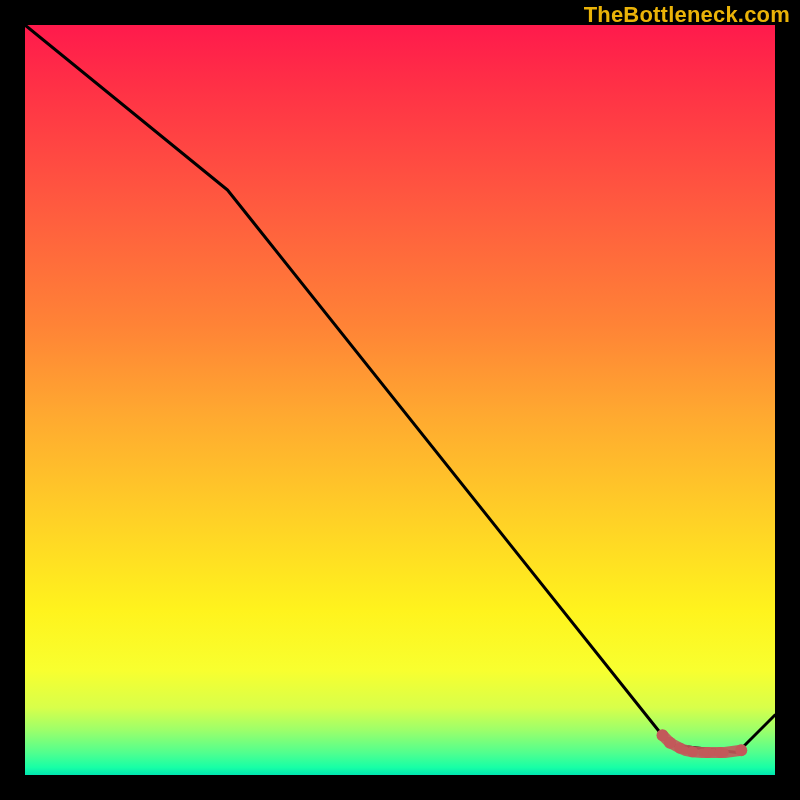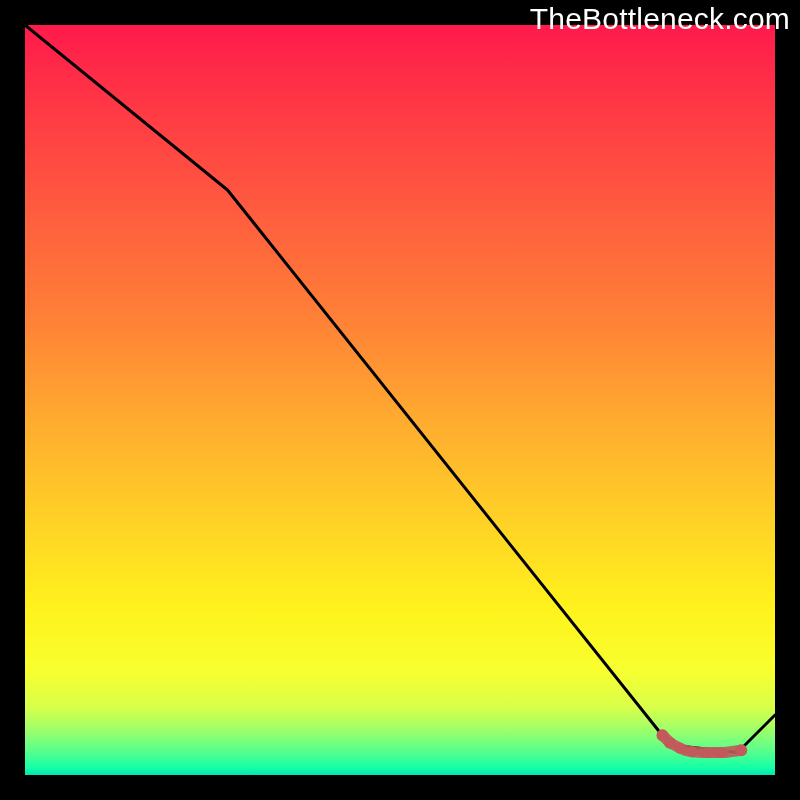--- a/index.html
+++ b/index.html
@@ -13,23 +13,23 @@
   }
   .stage {
     position: relative;
     width: 800px;
     height: 800px;
   }
   .attribution {
     position: absolute;
     top: 2px;
     right: 10px;
-    color: #ffffff;
-    font-size: 30px;
-    font-weight: 400;
+    color: #eab308;
+    font-size: 22px;
+    font-weight: 700;
     letter-spacing: 0.2px;
     z-index: 5;
   }
   .plot {
     position: absolute;
     top: 25px;
     left: 25px;
     width: 750px;
     height: 750px;
     overflow: hidden;

